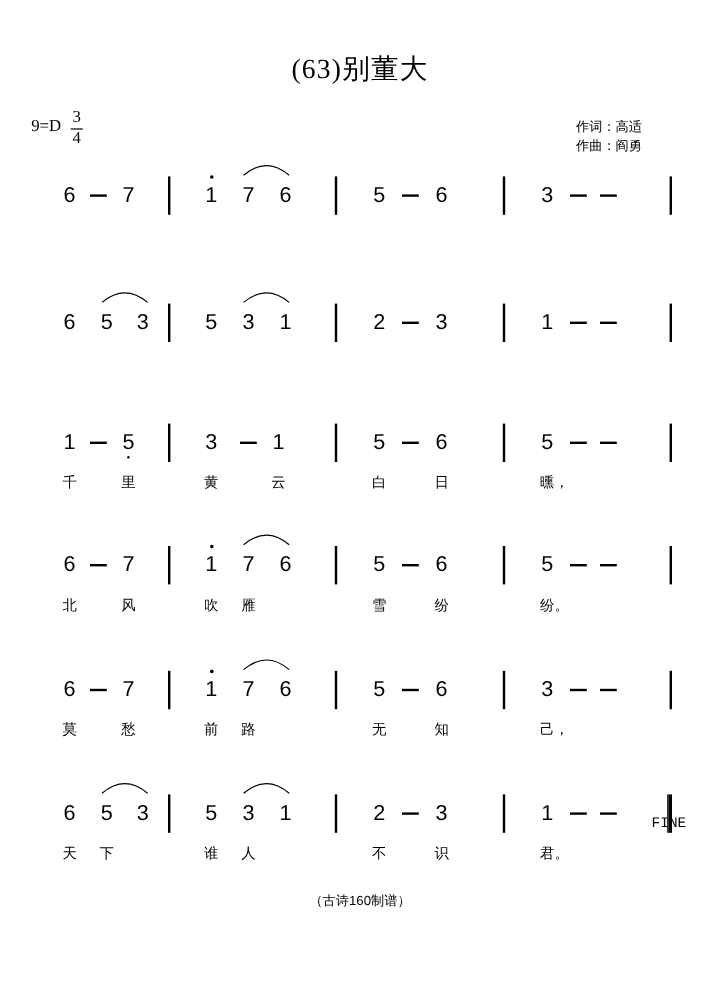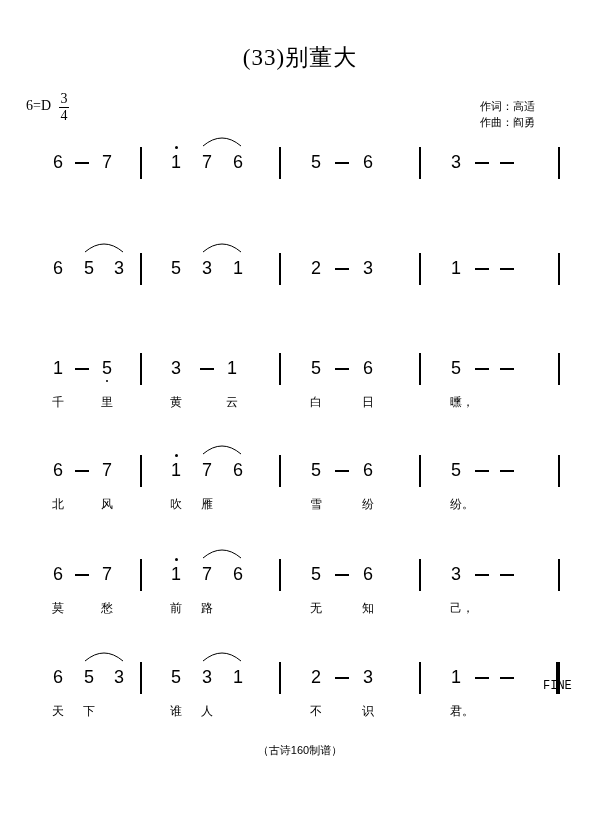--- a/index.html
+++ b/index.html
@@ -20,24 +20,24 @@
   .dot-above { position:absolute; width:3px; height:3px; border-radius:50%; background:#000; top:-6px; left:50%; margin-left:-1.5px; }
   .dot-below { position:absolute; width:2px; height:2px; border-radius:50%; background:#000; bottom:-4px; left:50%; margin-left:-1px; }
   .slur { position:absolute; top:-18px; height:14px; }
   .lyric { position:absolute; width:20px; margin-left:-10px; text-align:center; font-size:12px; top:36px; white-space:nowrap; }
   .fine { position:absolute; font-family:"Liberation Mono","DejaVu Sans Mono",monospace; font-size:12px; top:12px; }
   .footer { left:0; width:600px; top:743px; text-align:center; font-size:11px; }
 </style>
 </head>
 <body>
 
-<div class="abs title">(33)别董大</div>
+<div class="abs title">(63)别董大</div>
 
 <div class="abs key">
-  <span class="kt">6=D</span>
+  <span class="kt">9=D</span>
   <span class="frac">
     <span>3</span>
     <span class="line"></span>
     <span>4</span>
   </span>
 </div>
 
 <div class="abs credits">
   <div>作词：高适</div>
   <div>作曲：阎勇</div>

